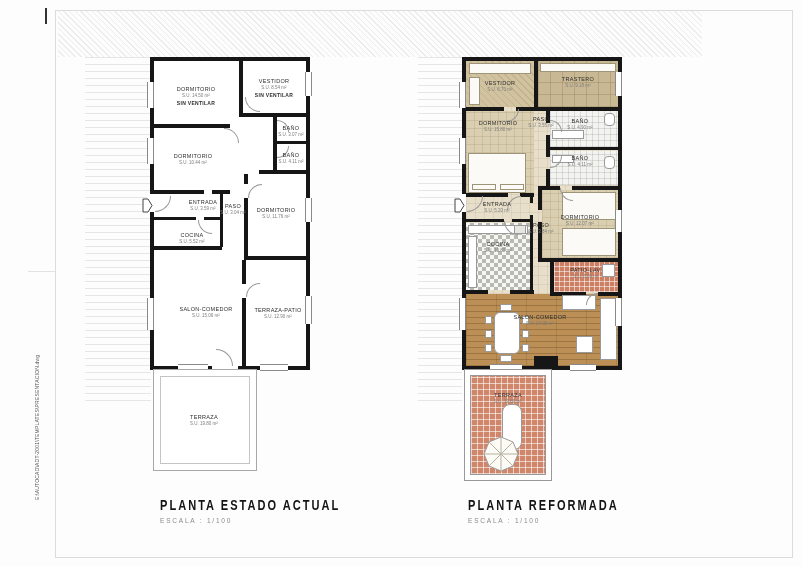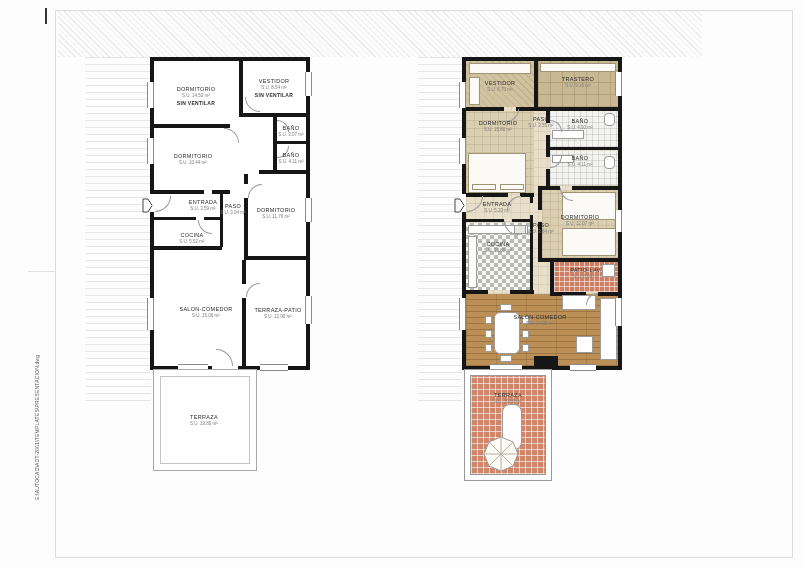--- a/index.html
+++ b/index.html
@@ -322,14 +322,22 @@
     <div class="ar">S.U. 19.80 m²</div>
   </div>
 
   <svg class="abs" style="left:142px;top:198px;" width="11" height="15">
     <polygon points="1,1 6,1 10,7.5 6,14 1,14" fill="#fff" stroke="#444" stroke-width="1"></polygon>
   </svg>
   <svg class="abs" style="left:454px;top:198px;" width="11" height="15">
     <polygon points="1,1 6,1 10,7.5 6,14 1,14" fill="#fff" stroke="#444" stroke-width="1"></polygon>
   </svg>
 
+  <div class="titleblk" style="left:160px;top:498px;">
+    <div class="t1">PLANTA ESTADO ACTUAL</div>
+    <div class="t2">ESCALA : 1/100</div>
+  </div>
+  <div class="titleblk" style="left:468px;top:498px;">
+    <div class="t1">PLANTA REFORMADA</div>
+    <div class="t2">ESCALA : 1/100</div>
+  </div>
 
 </div>
 
 </body></html>

